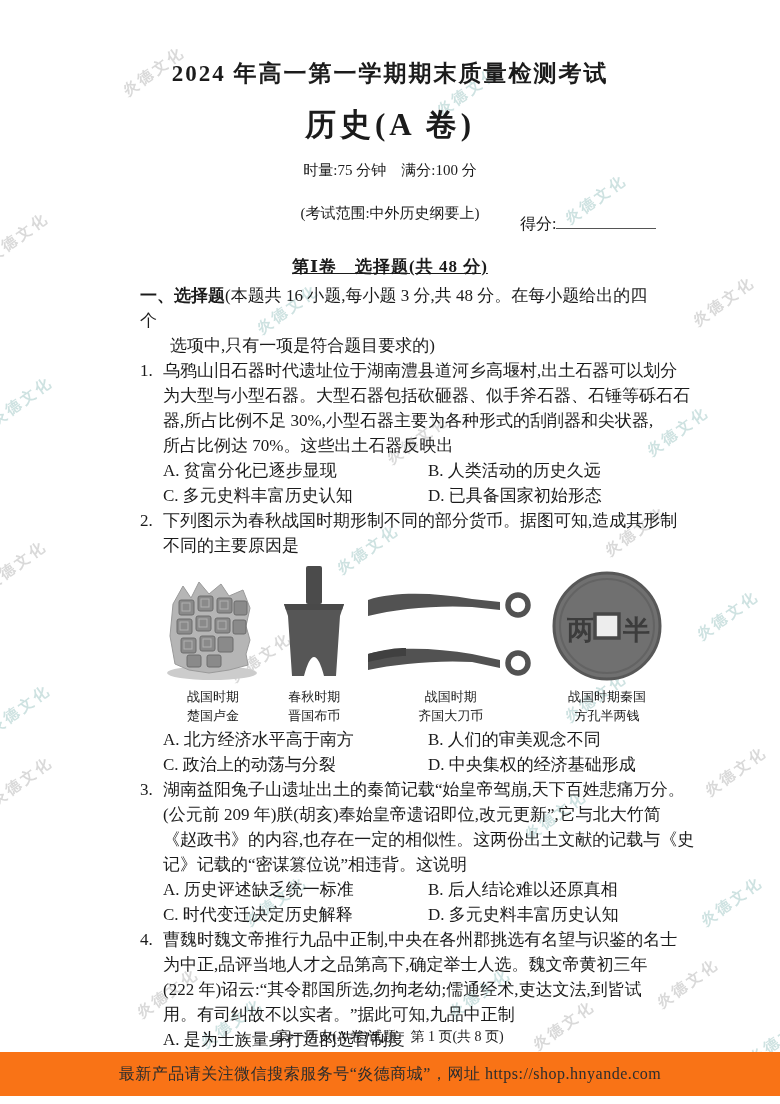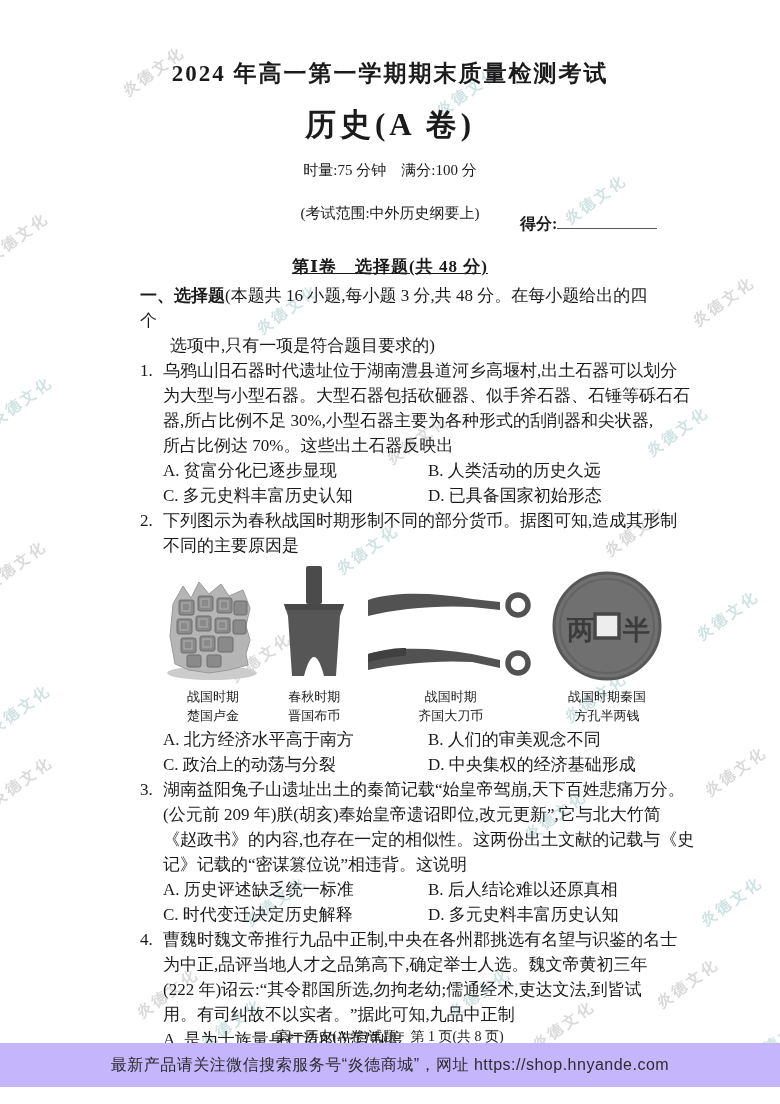--- a/index.html
+++ b/index.html
@@ -29,21 +29,21 @@
   }
   .meta-line{
     position:absolute;top:161px;left:0;right:0;text-align:center;
     font-size:15px;z-index:2;
   }
   .scope-line{
     position:absolute;top:204px;left:0;right:0;text-align:center;
     font-size:15px;z-index:2;
   }
   .score-row{position:absolute;top:214px;left:520px;z-index:2;font-size:16px;}
-  .score-row .lbl{font-weight:bold;}
+  .score-row .lbl{font-weight:normal;}
   .score-blank{
     display:inline-block;width:100px;height:14px;
     border-bottom:1.4px solid #555;vertical-align:baseline;
   }
   
   .section-title{
     position:absolute;top:255px;left:0;right:0;text-align:center;
     font-size:17px;font-weight:bold;z-index:2;letter-spacing:1px;text-decoration:underline;
   }
   
@@ -67,23 +67,23 @@
   .figure{display:flex;flex-direction:column;align-items:center;}
   .fig-img{display:block;}
   .fig-cap{font-size:13px;line-height:19px;text-align:center;white-space:nowrap;}
   .fig-caps{margin-top:5px;}
   
   .page-footer{
     position:absolute;top:1028px;left:0;right:0;text-align:center;
     font-size:14px;z-index:2;
   }
   .promo-banner{
-    position:absolute;left:0;right:0;bottom:17px;height:44px;background:#c4b5fd;
+    position:absolute;left:0;right:0;bottom:8px;height:44px;background:#f97316;
     display:flex;align-items:center;justify-content:center;z-index:3;
-    font-family:Liberation Sans, sans-serif;
+    font-family:Liberation Serif, serif;
     font-size:16px;color:#2d2d2d;letter-spacing:0.5px;
   }
 </style>
 </head>
 <body>
 
 <div class="page">
 
   <div id="watermark-layer">
       <div class="wm v0" style="left: 118px; top: 62px;">炎德文化</div>

